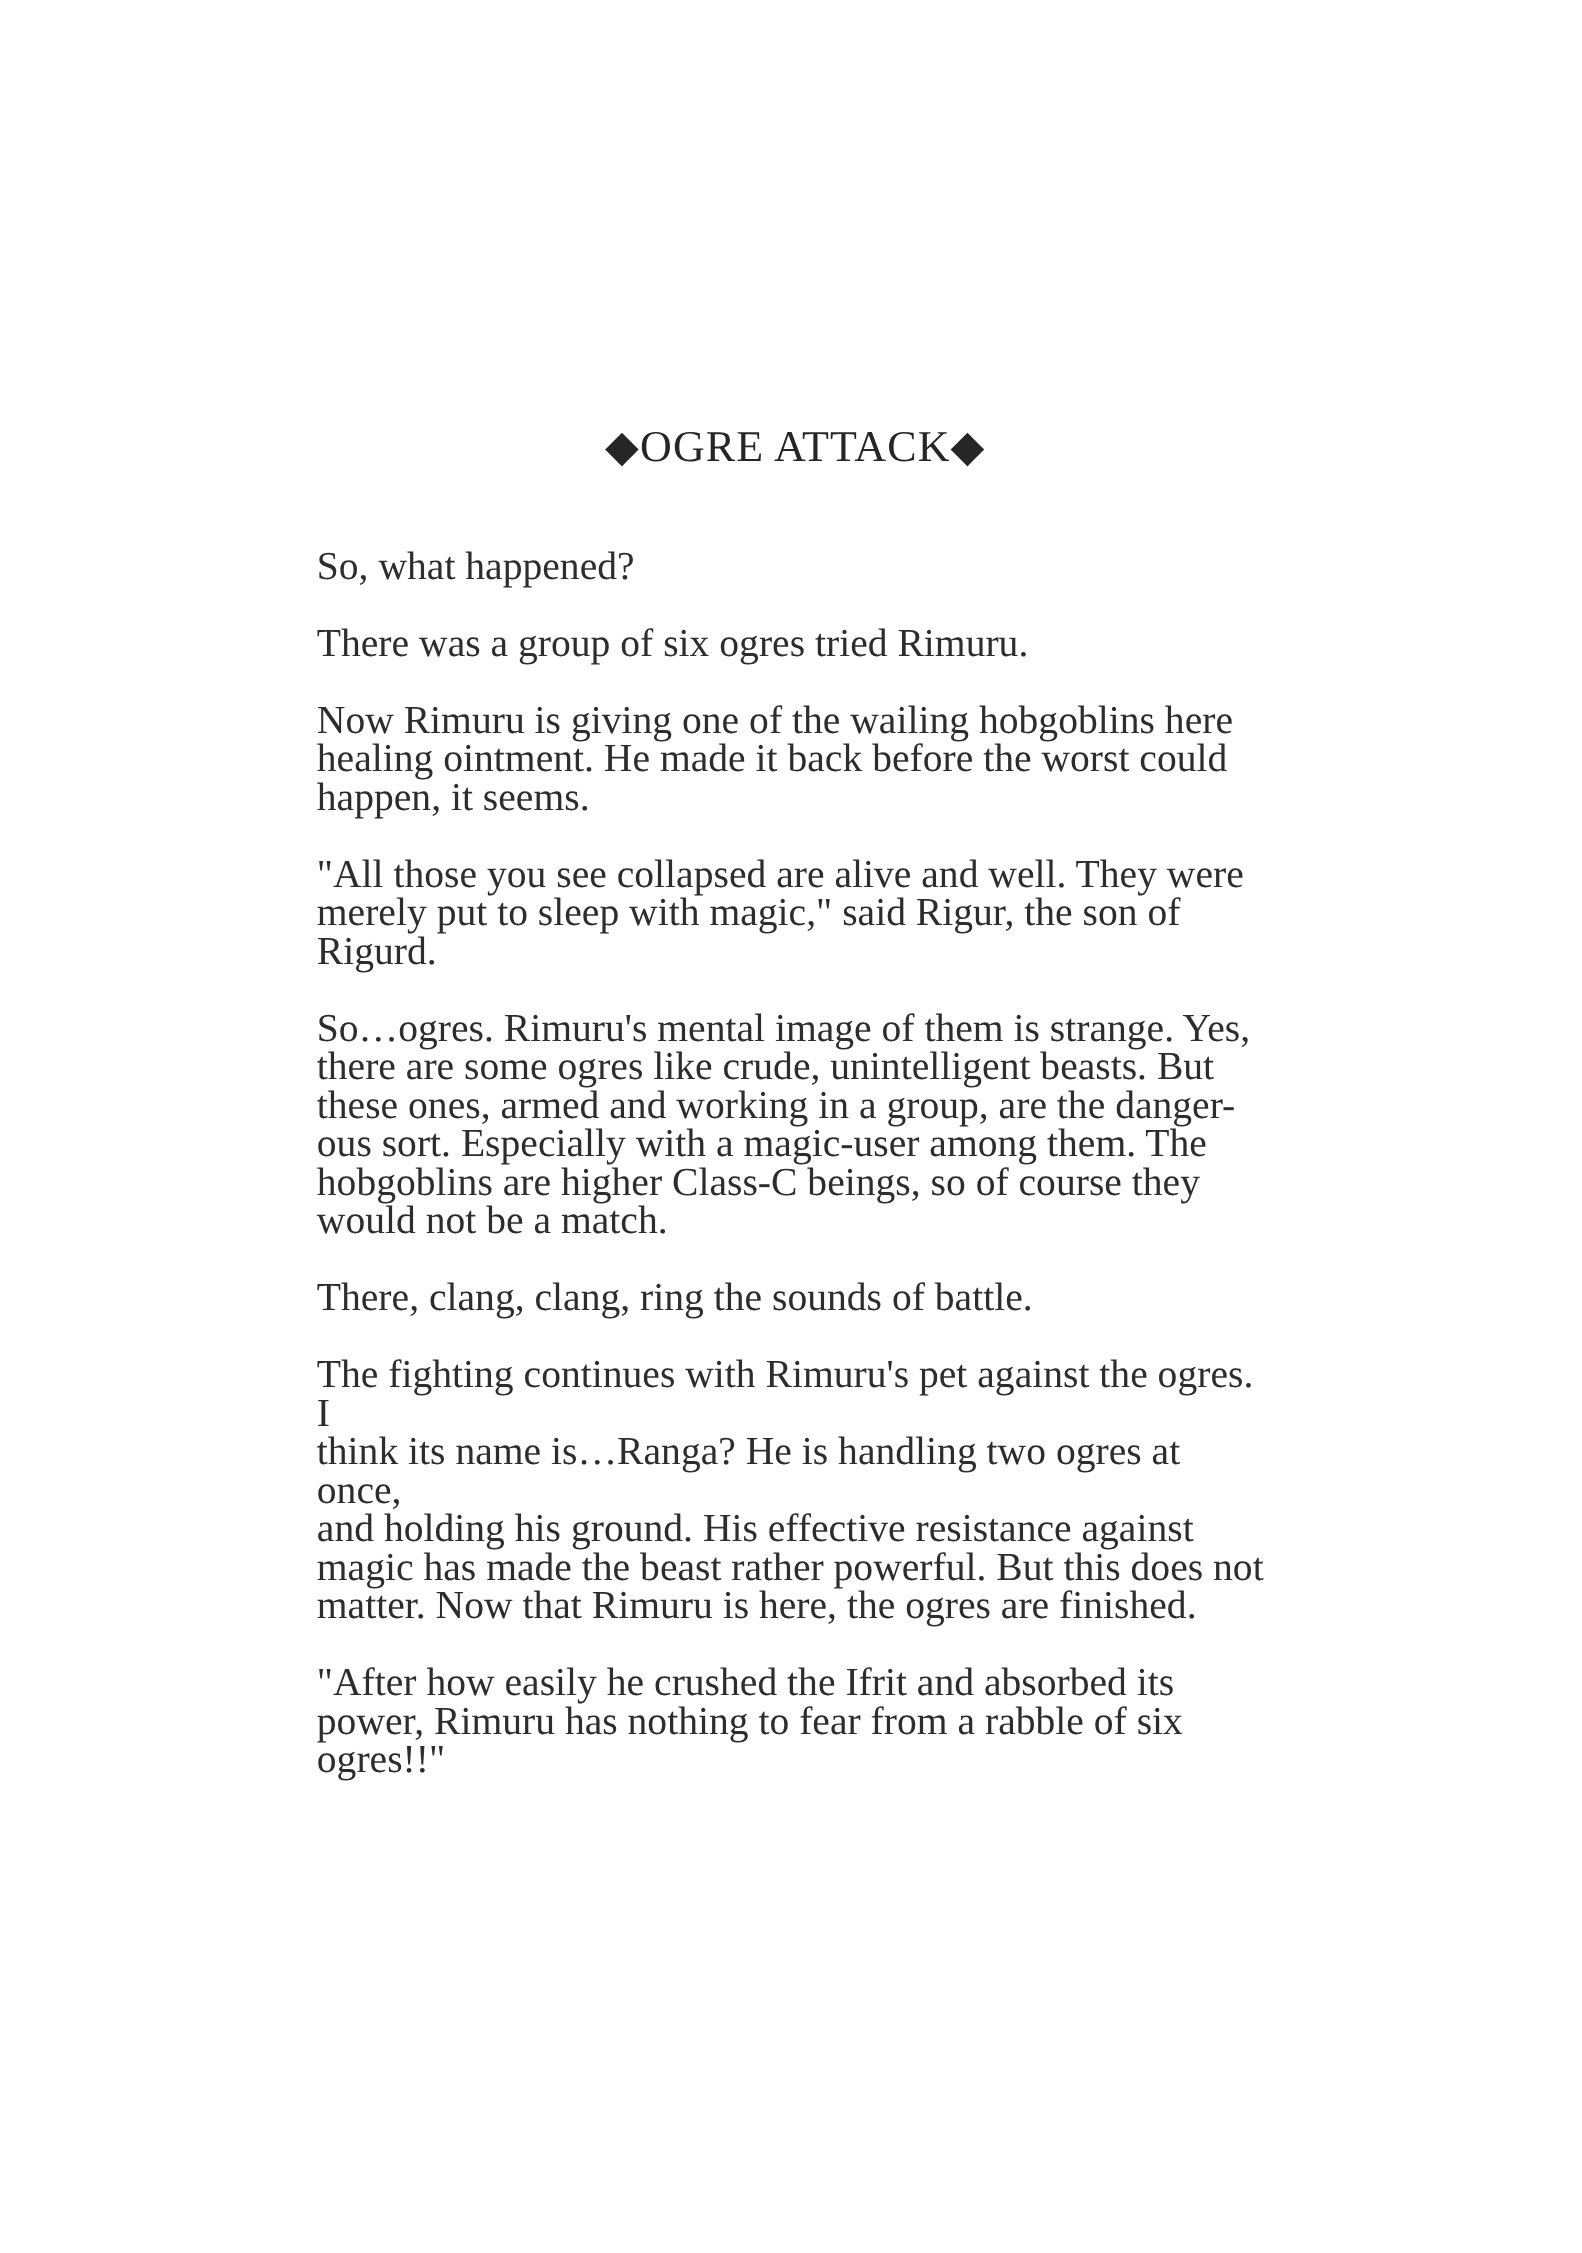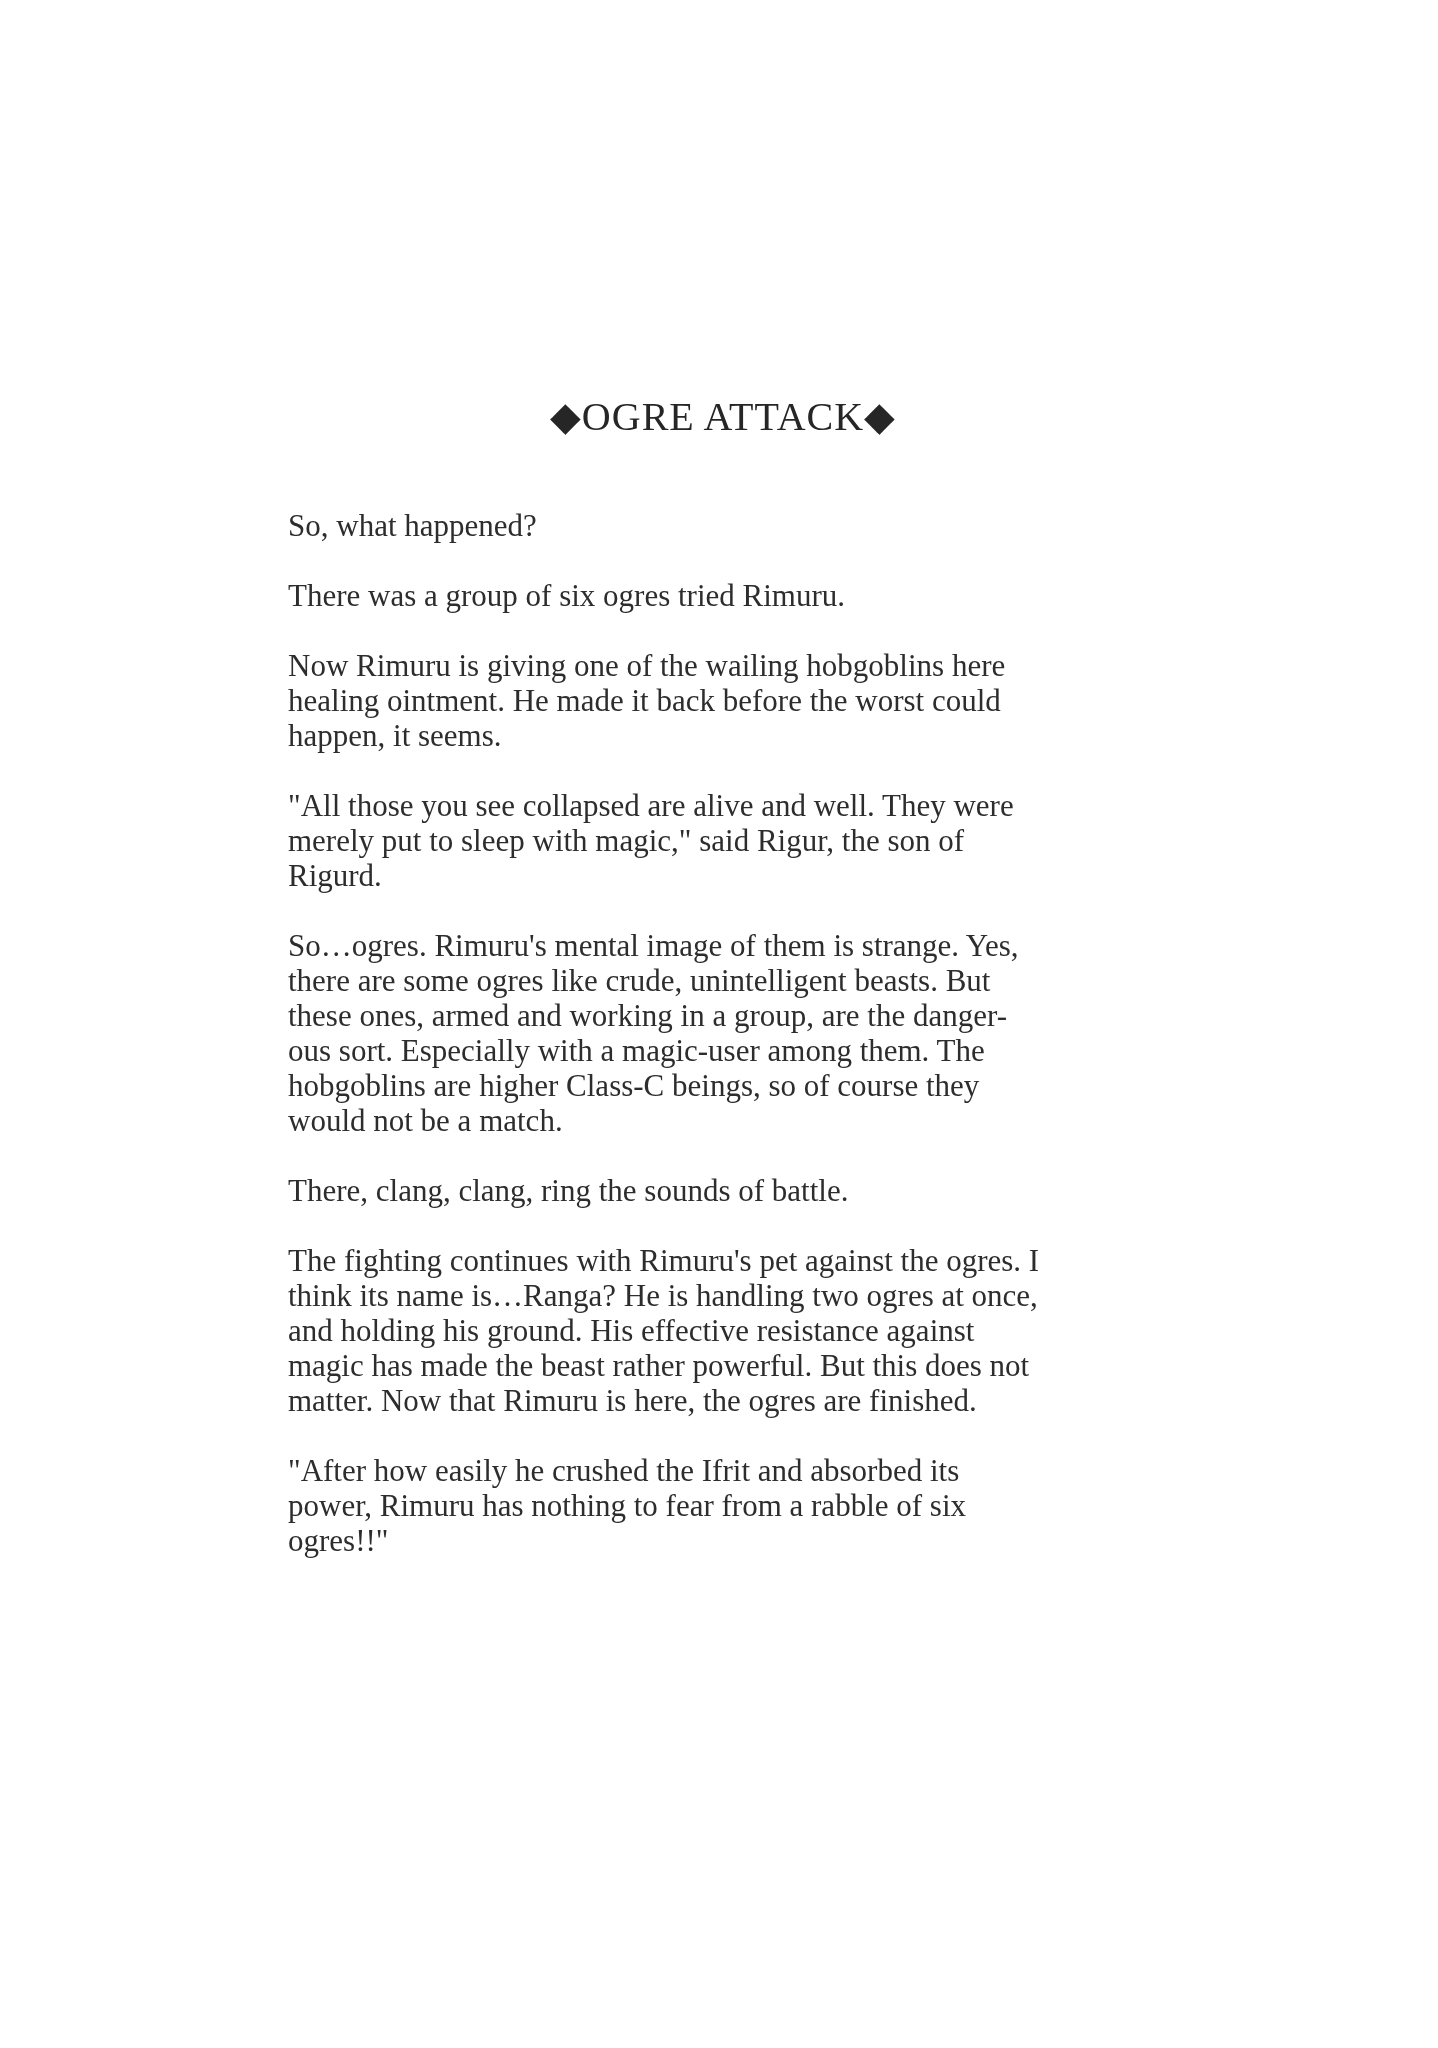--- a/index.html
+++ b/index.html
@@ -16,32 +16,32 @@
       font-family: "Liberation Serif", serif;
     }
     .content {
       position: absolute;
       left: 288px;
       top: 380px;
       width: 870px;
       color: #2d2d2d;
     }
     .title {
-      margin: 15px;
+      margin: 4px;
       font-size: 40px;
       line-height: 44px;
       font-weight: normal;
       text-align: center;
       letter-spacing: 1px;
       color: #262626;
       white-space: nowrap;
     }
     .para {
       margin: 35px 0 0 0;
-      font-size: 31px;
+      font-size: 36px;
       line-height: 35px;
       white-space: pre-line; 
       text-align: left;
     }
     .para.first {
       margin-top: 69px;
     }
   </style>
 </head>
 <body>

